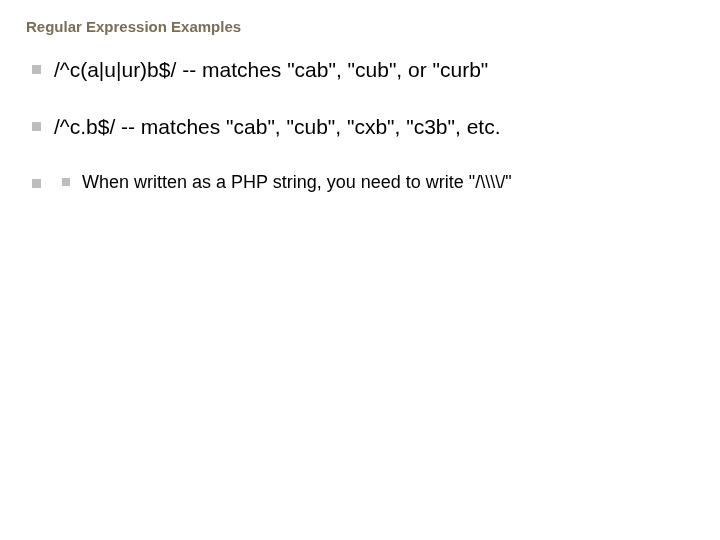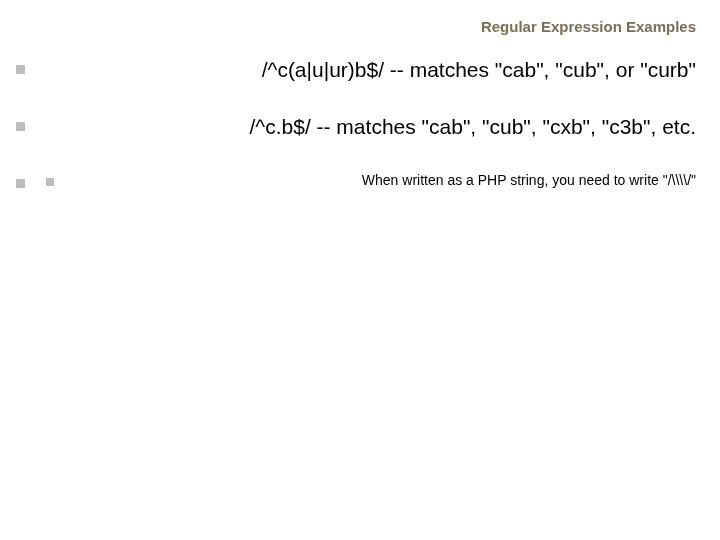--- a/index.html
+++ b/index.html
@@ -6,24 +6,23 @@
     margin: 0;
     padding: 0;
     width: 720px;
     height: 540px;
     background: #ffffff;
     font-family: Arial, Helvetica, sans-serif;
     color: #000;
   }
   .slide {
     box-sizing: border-box;
-    padding: 18px 24px 0 8px;
+    padding: 18px 24px 0 24px;
     width: 720px;
     height: 540px;
-    text-align: right;
   }
   .title {
     font-size: 15px;
     font-weight: bold;
     color: #7a6e55;
     margin: 0 0 22px 2px;
   }
   ul.top {
     list-style: none;
     padding: 0;
@@ -46,21 +45,21 @@
     background: #bdbdbd;
   }
   ul.sub {
     list-style: none;
     padding: 0;
     margin: 10px 0 0 8px;
   }
   ul.sub > li {
     position: relative;
     padding-left: 20px;
-    font-size: 14px;
+    font-size: 18px;
     line-height: 1.3;
   }
   ul.sub > li::before {
     content: "";
     position: absolute;
     left: 0;
     top: 7px;
     width: 8px;
     height: 8px;
     background: #bdbdbd;

